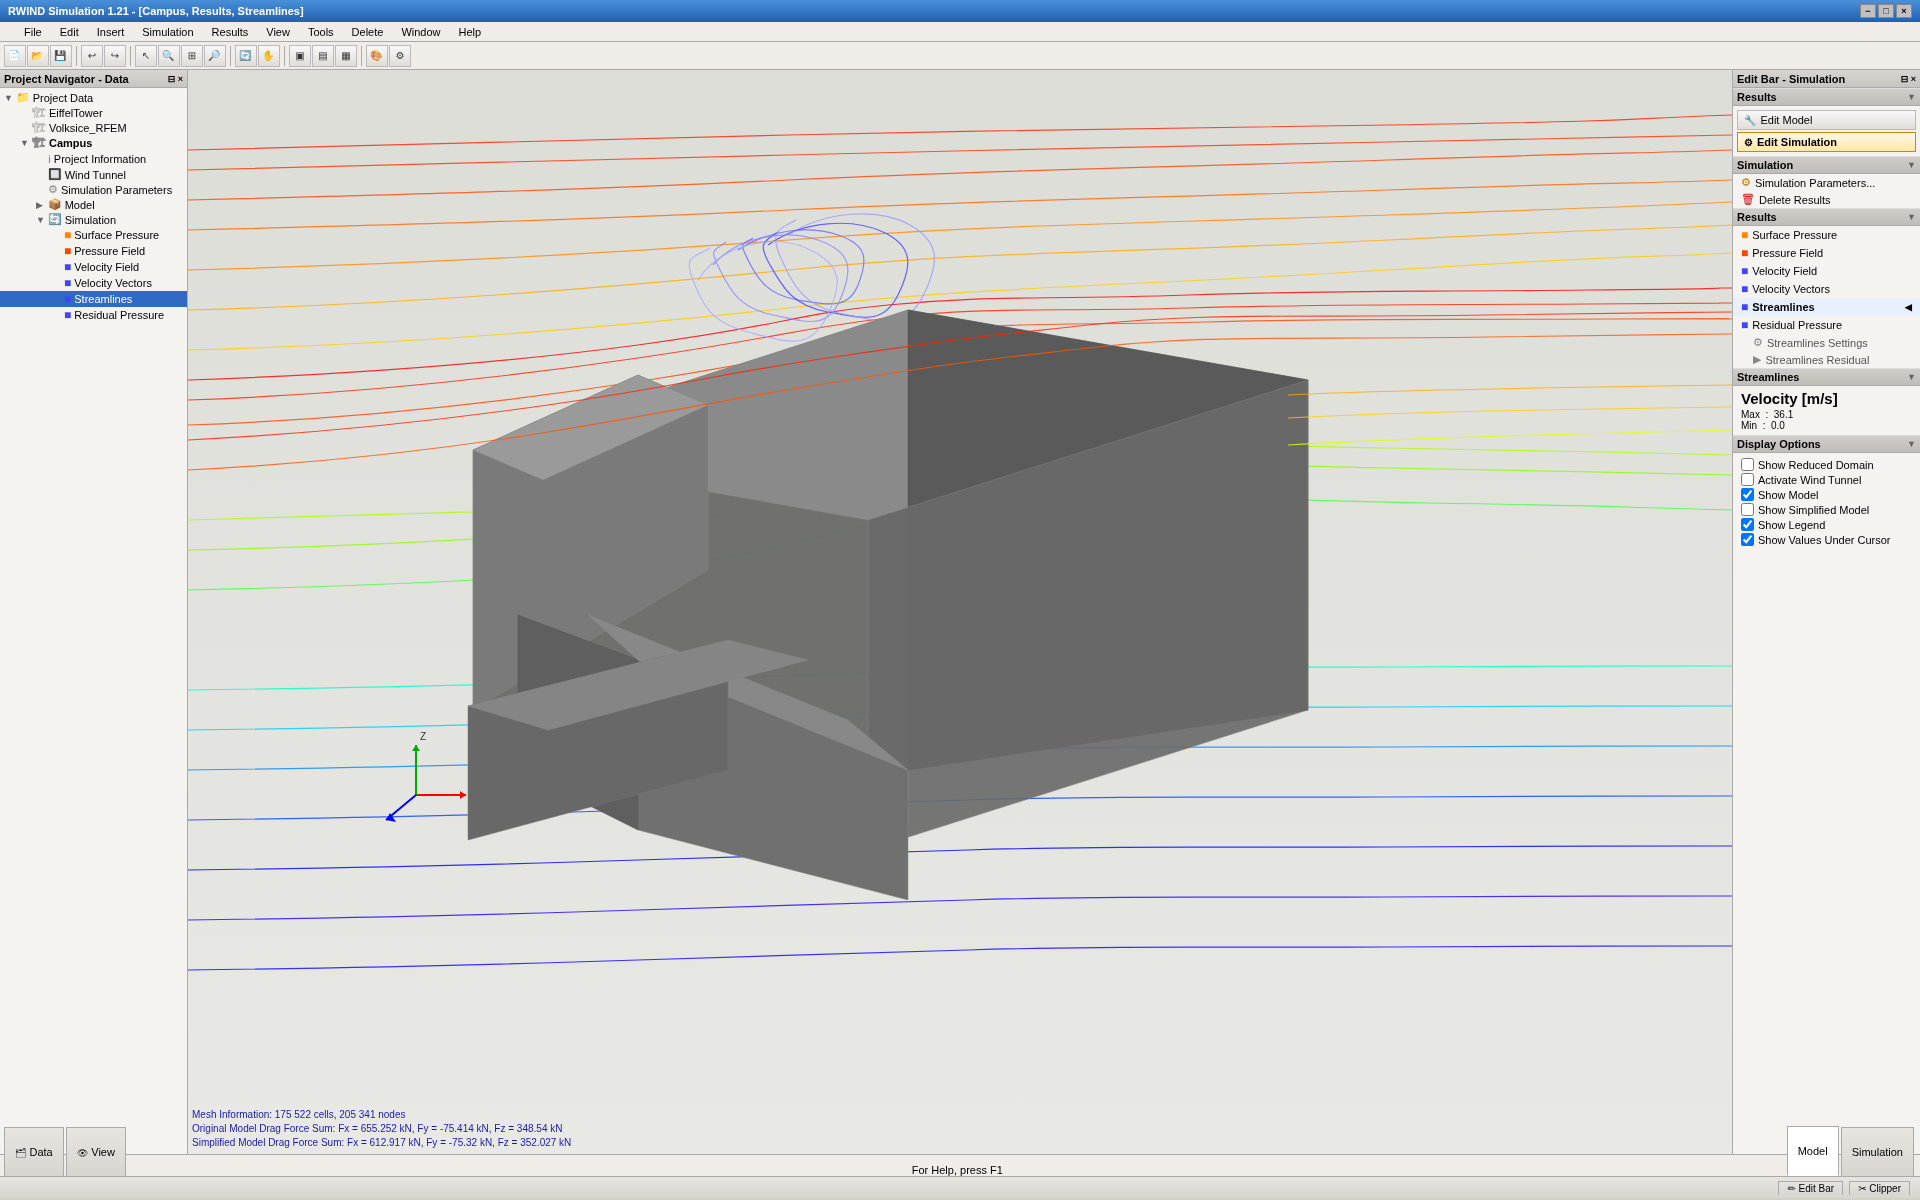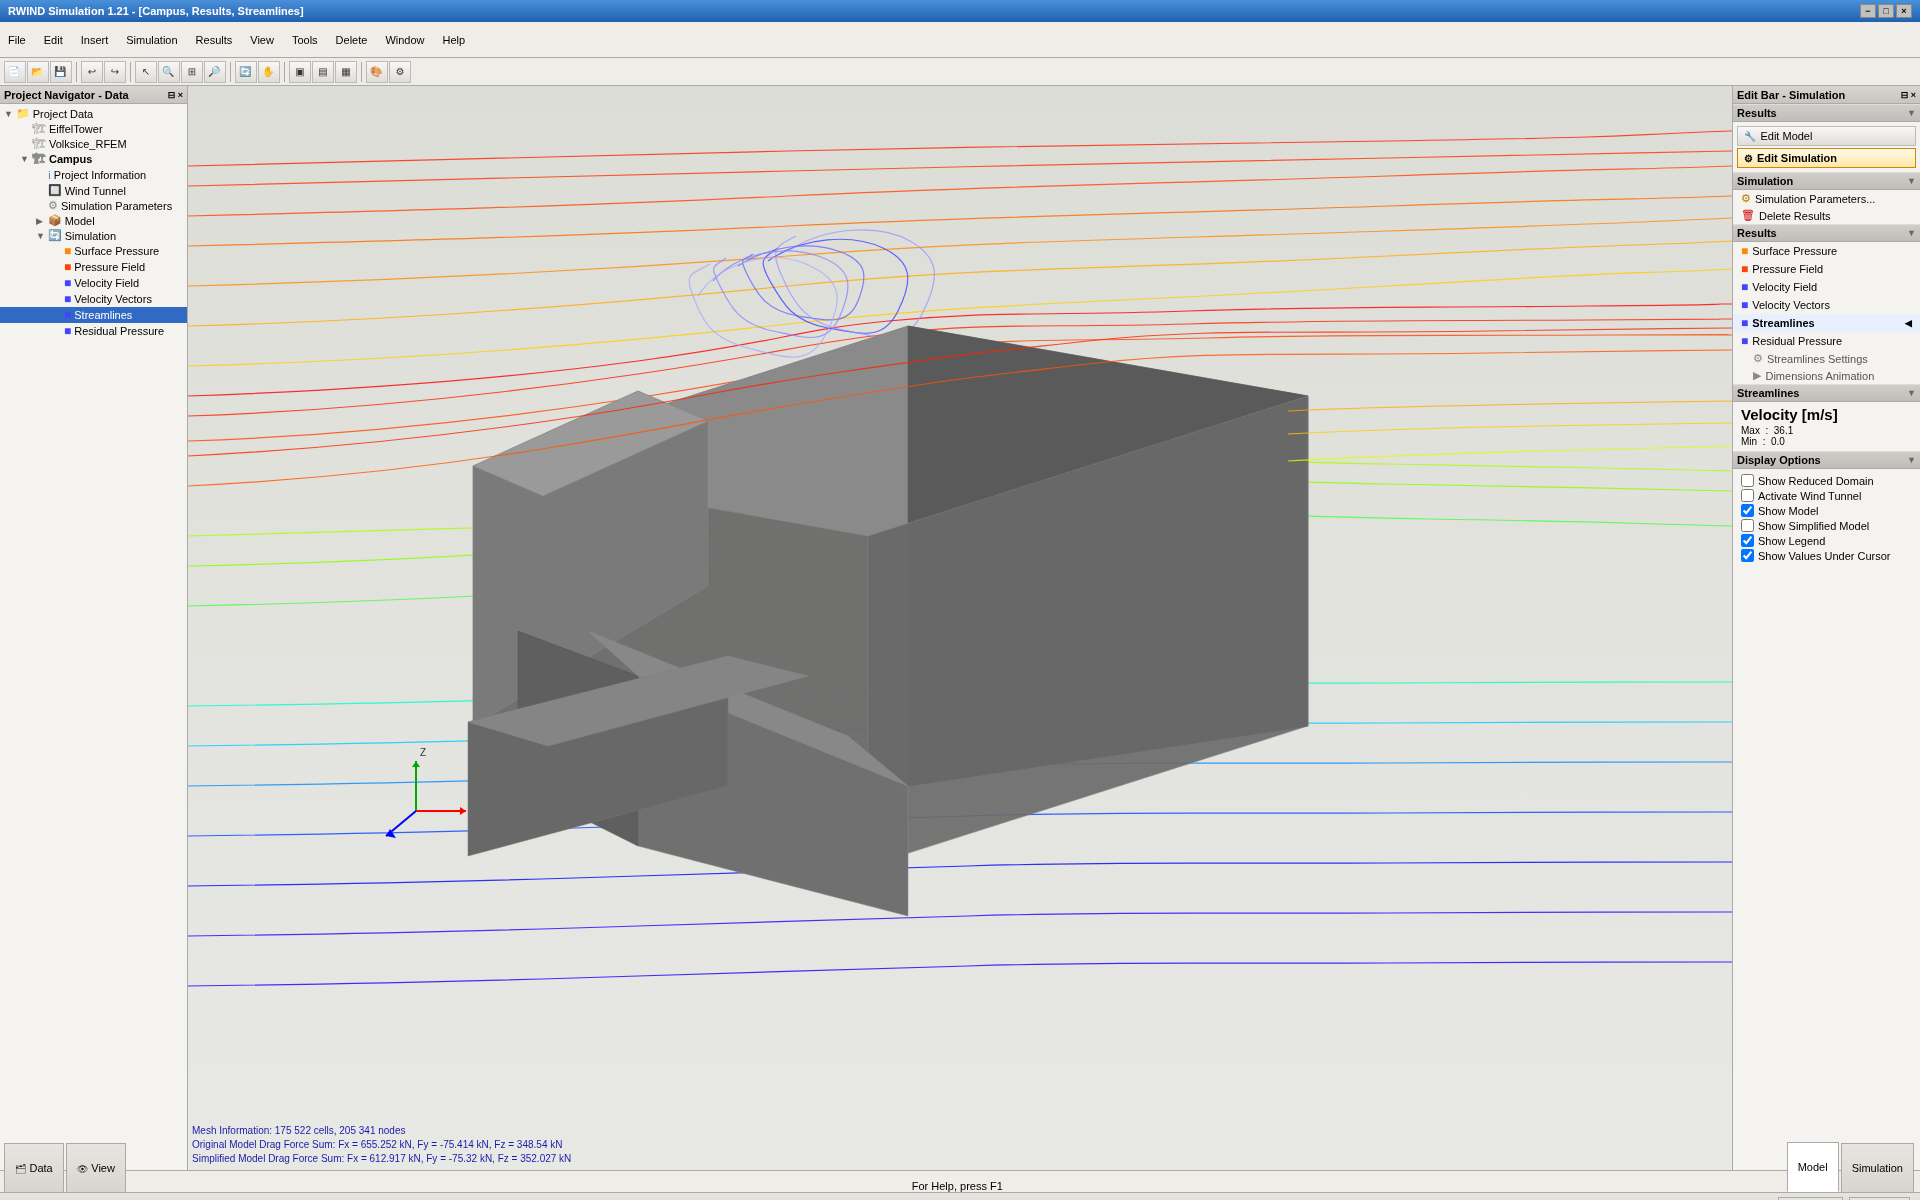--- a/index.html
+++ b/index.html
@@ -24,26 +24,26 @@
       background: #c0c0c0;
       border: 1px solid #888;
       font-size: 9px;
       display: flex; align-items: center; justify-content: center;
       cursor: pointer;
       color: black;
     }
 
     
     #menu-bar {
-      height: 36px;
+      height: 20px;
       background: #f0ede8;
       border-bottom: 1px solid #aaa;
       display: flex;
       align-items: center;
-      padding: 0 0;
+      padding: 0 16px;
       gap: 2px;
     }
     .menu-item {
       padding: 2px 8px;
       font-size: 11px;
       cursor: pointer;
       color: #000;
     }
 
     
@@ -586,21 +586,21 @@
       <span style="color:#4444ff;margin-right:4px;font-size:12px">■</span>
       <span>Residual Pressure</span>
     </div>
 
     <div class="right-item" style="padding-left:20px; color:#555;">
       <span style="color:#888;margin-right:4px">⚙</span>
       <span>Streamlines Settings</span>
     </div>
     <div class="right-item" style="padding-left:20px; color:#555;">
       <span style="color:#888;margin-right:4px">▶</span>
-      <span>Dimensions Animation</span>
+      <span>Streamlines Residual</span>
     </div>
 
     <div class="right-section-header">
       <span>Streamlines</span>
       <span class="right-section-arrow">▼</span>
     </div>
 
     <div id="color-legend">
       <div id="legend-title">Velocity [m/s]</div>
       <div id="legend-minmax">

